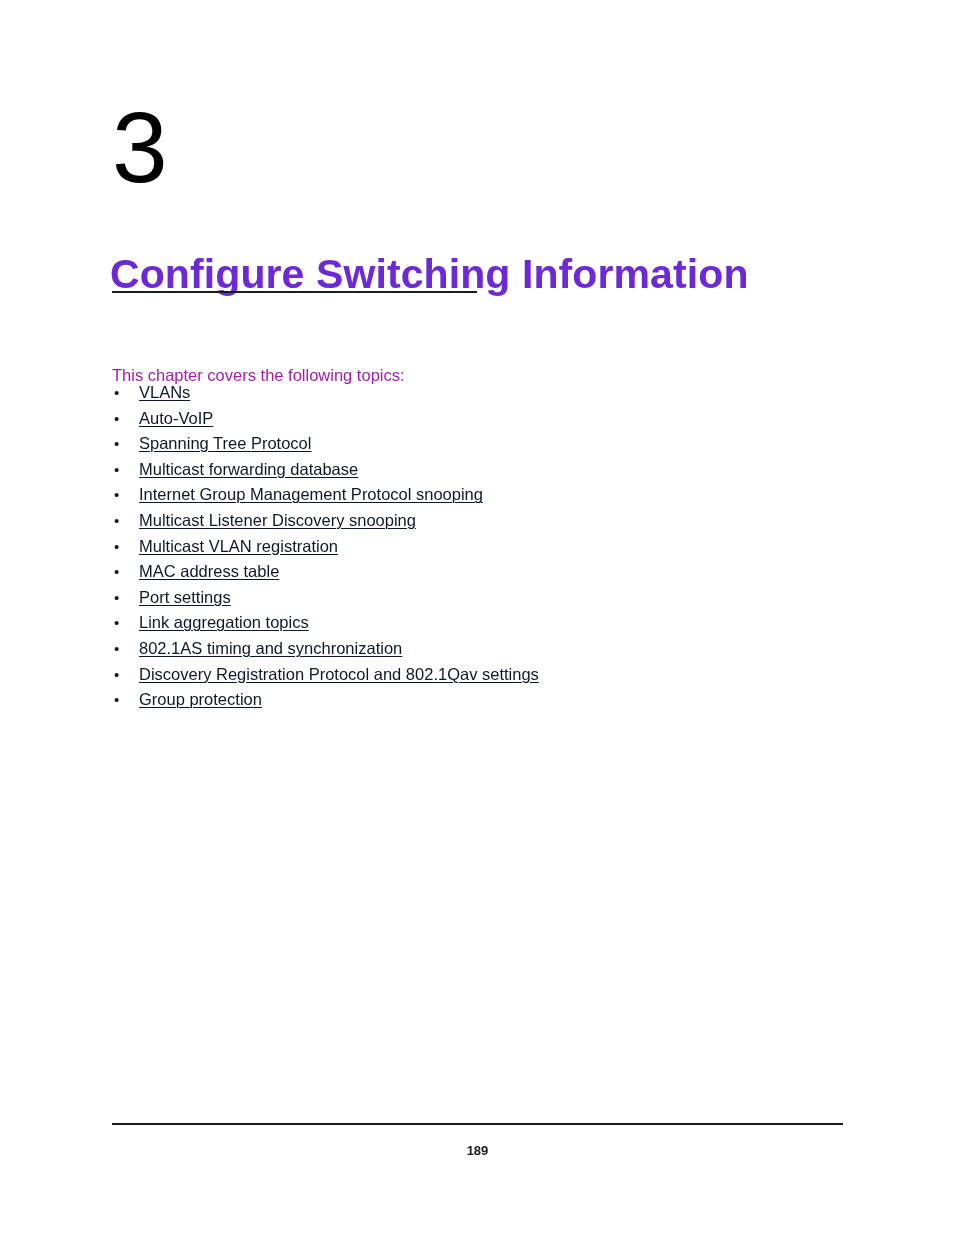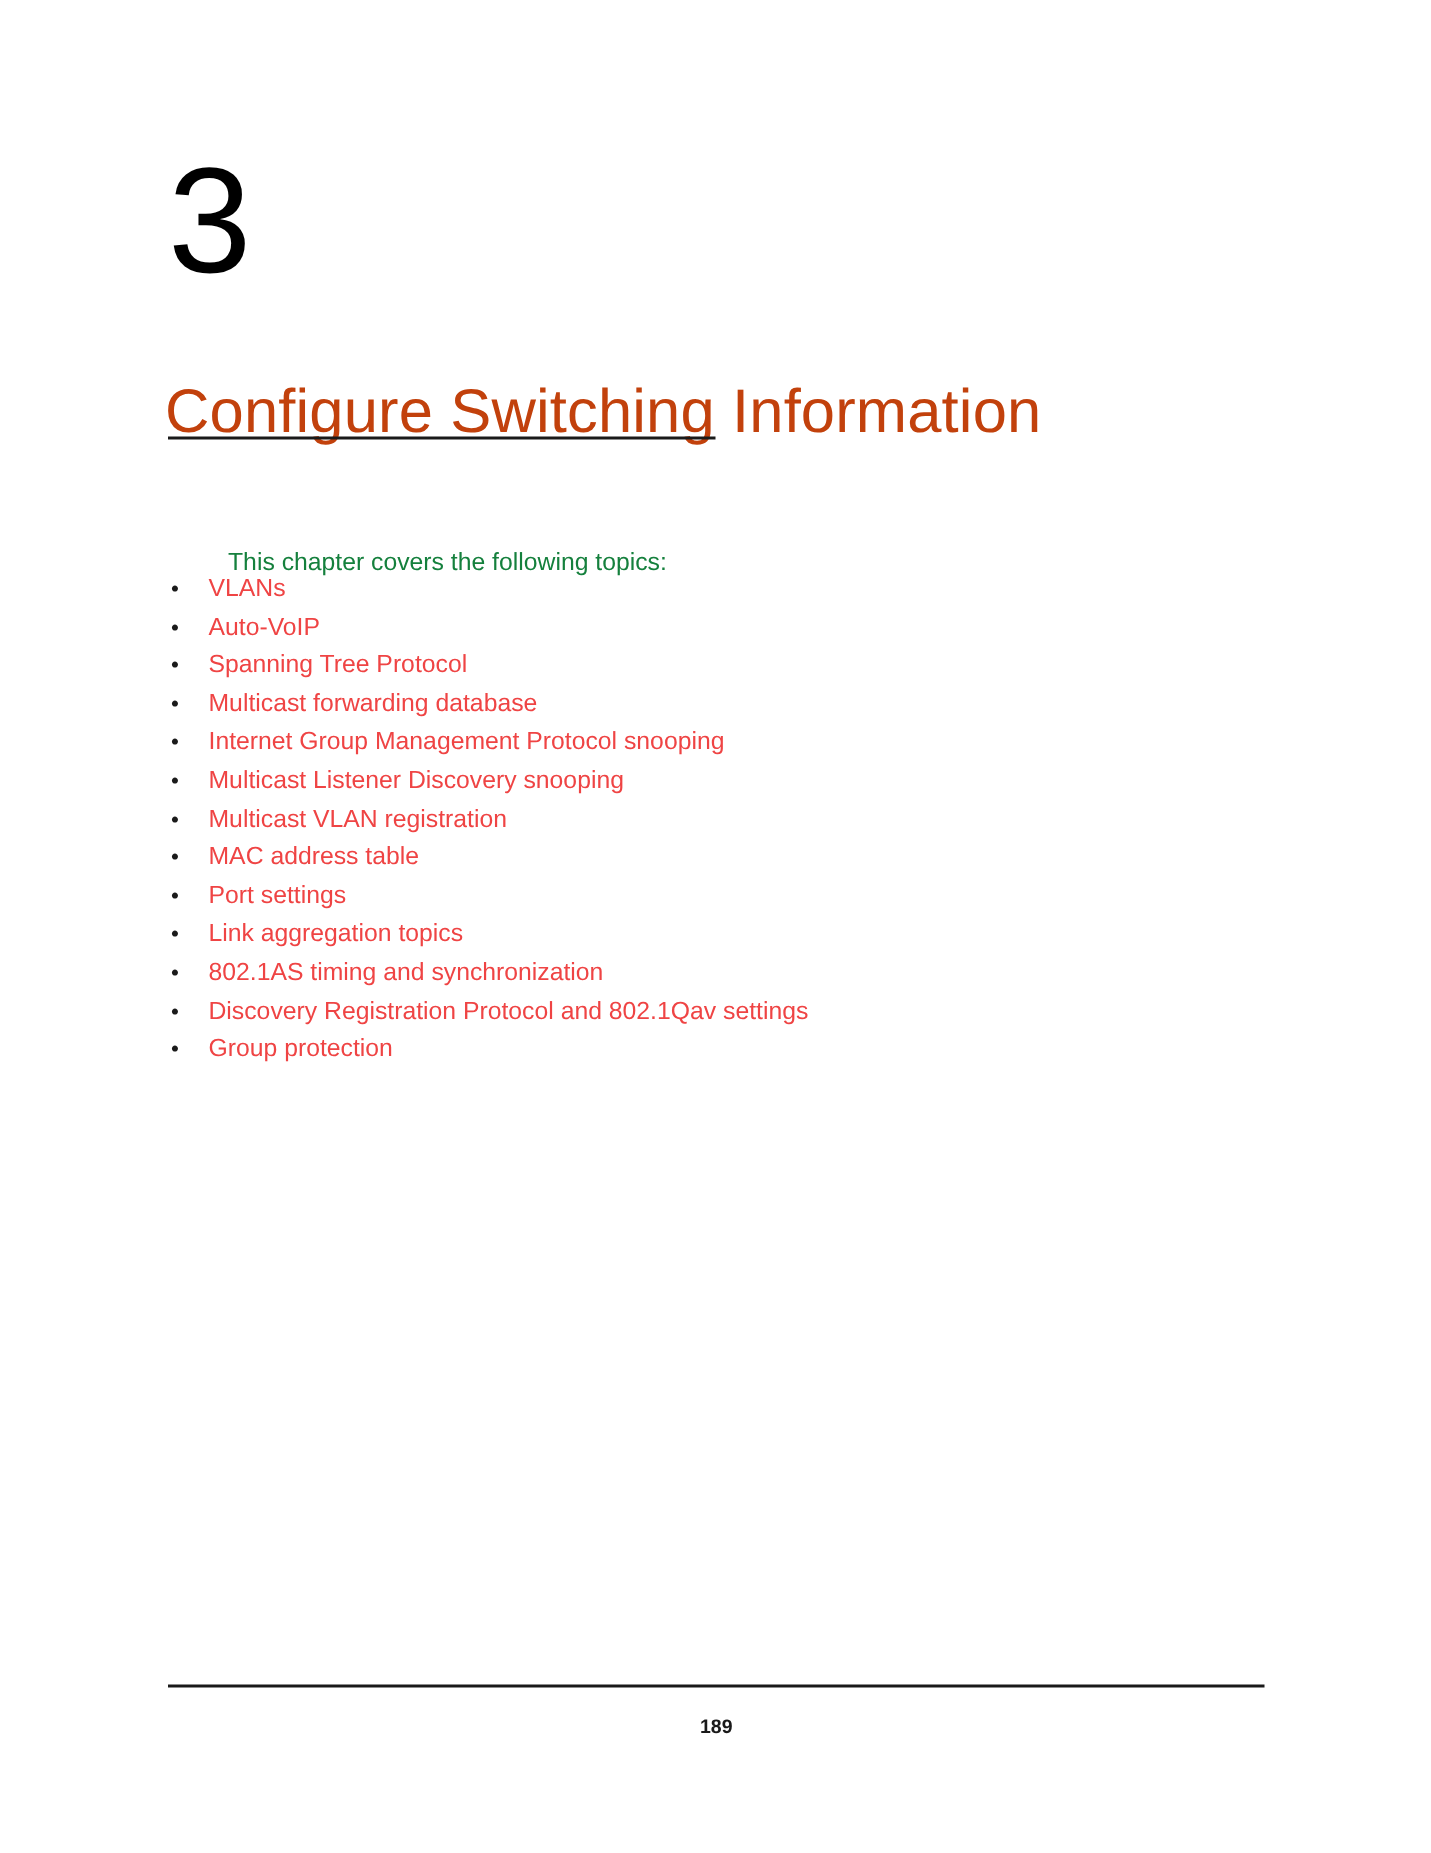--- a/index.html
+++ b/index.html
@@ -33,47 +33,46 @@
     letter-spacing: 0px;
     color: #000000;
   }
 
   
   .chapter-title {
     position: absolute;
     left: 110px;
     top: 224px;
     font-size: 41px;
-    font-weight: 400;
+    font-weight: 700;
     line-height: 1.15;
     letter-spacing: 0.1px;
     white-space: nowrap;
-    color: #c2410c;
+    color: #6d28d9;
   }
 
   .title-rule {
     position: absolute;
     left: 112px;
     top: 291px;
     width: 365px;
     height: 2px;
     background: #1a1a1a;
   }
 
   
   .intro {
     position: absolute;
     left: 112px;
     top: 348px;
     font-size: 16.5px;
     font-weight: 400;
     line-height: 1.3;
-    color: #15803d;
+    color: #a21caf;
     white-space: nowrap;
-    margin-left: 40px;
   }
 
   
   .topics {
     position: absolute;
     left: 112px;
     top: 380px;
     margin: 0;
     padding: 0;
     list-style: none;
@@ -92,21 +91,22 @@
     position: absolute;
     left: 2px;
     top: 0;
     width: 12px;
     line-height: 25.6px;
     font-size: 15px;
     color: #1a1a1a;
     text-align: left;
   }
   .topic-link {
-    color: #ef4444;
+    color: #0f172a;
+    text-decoration: underline;
     text-underline-offset: 2px;
     text-decoration-thickness: 1px;
     cursor: pointer;
     text-align: right;
   }
 
   
   .footer-rule {
     position: absolute;
     left: 112px;

